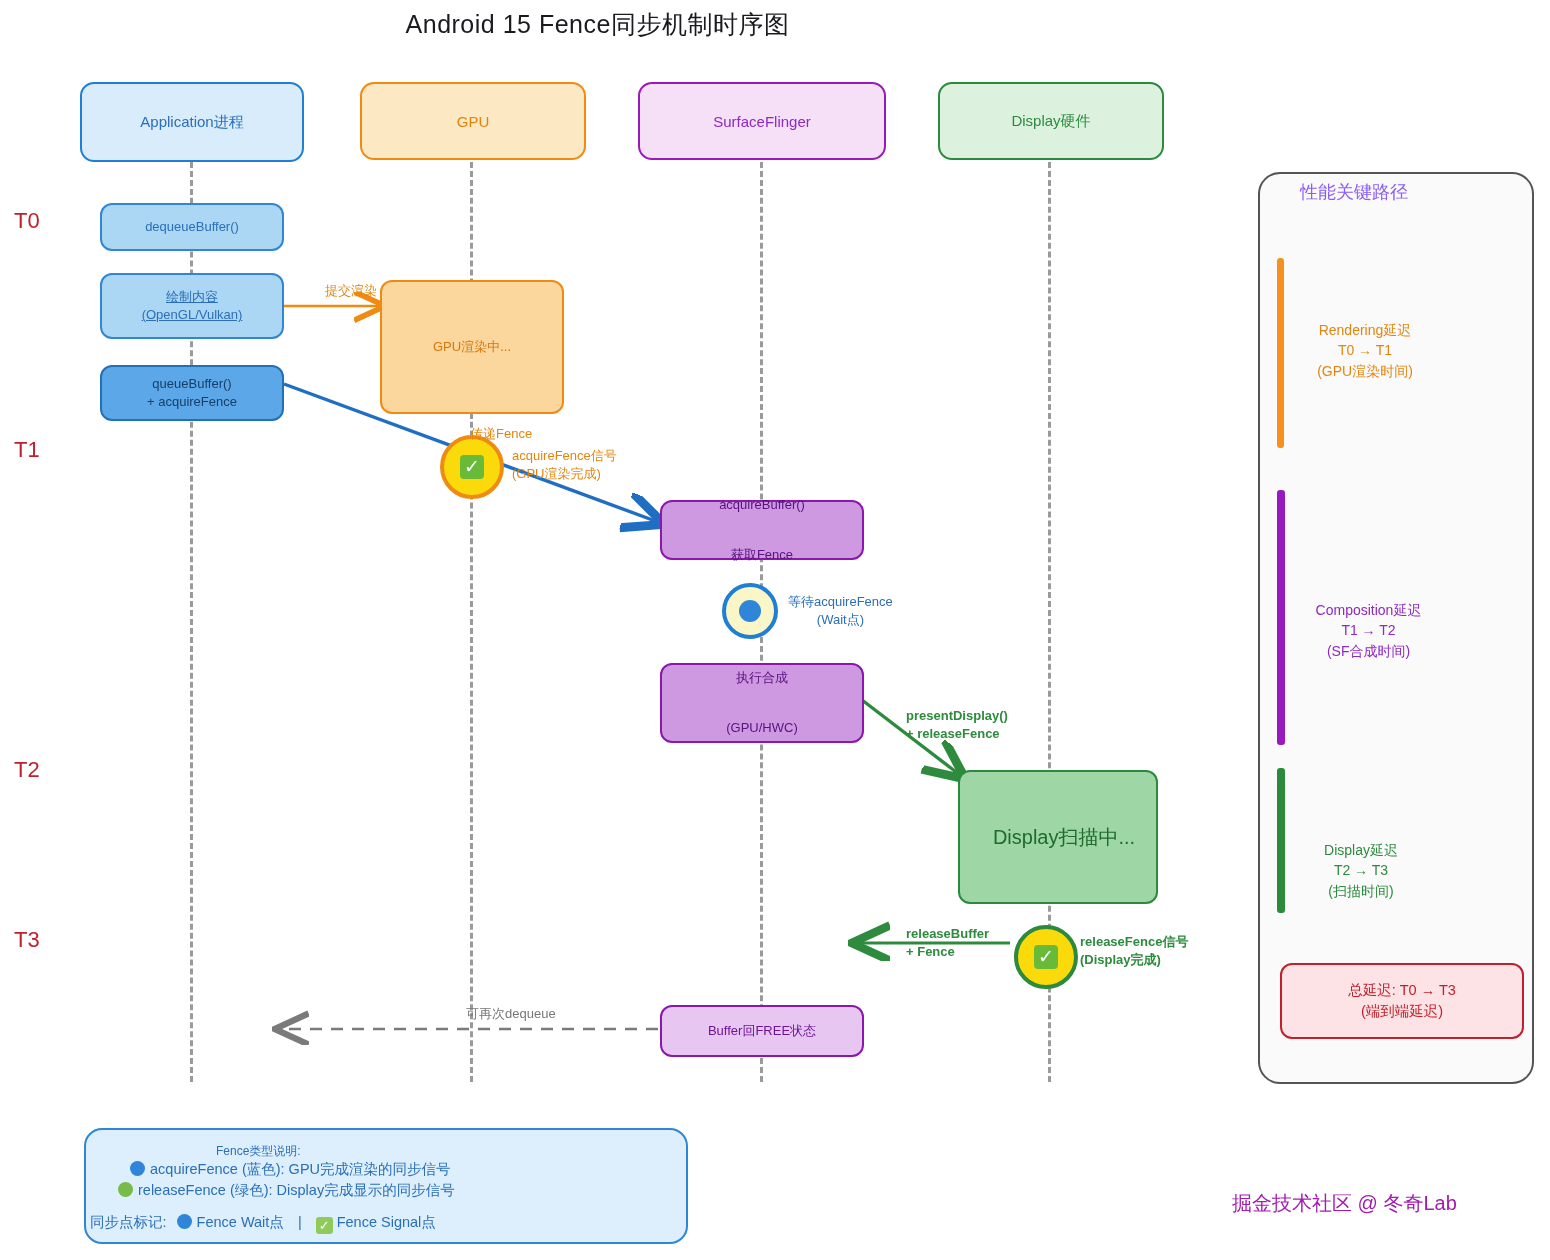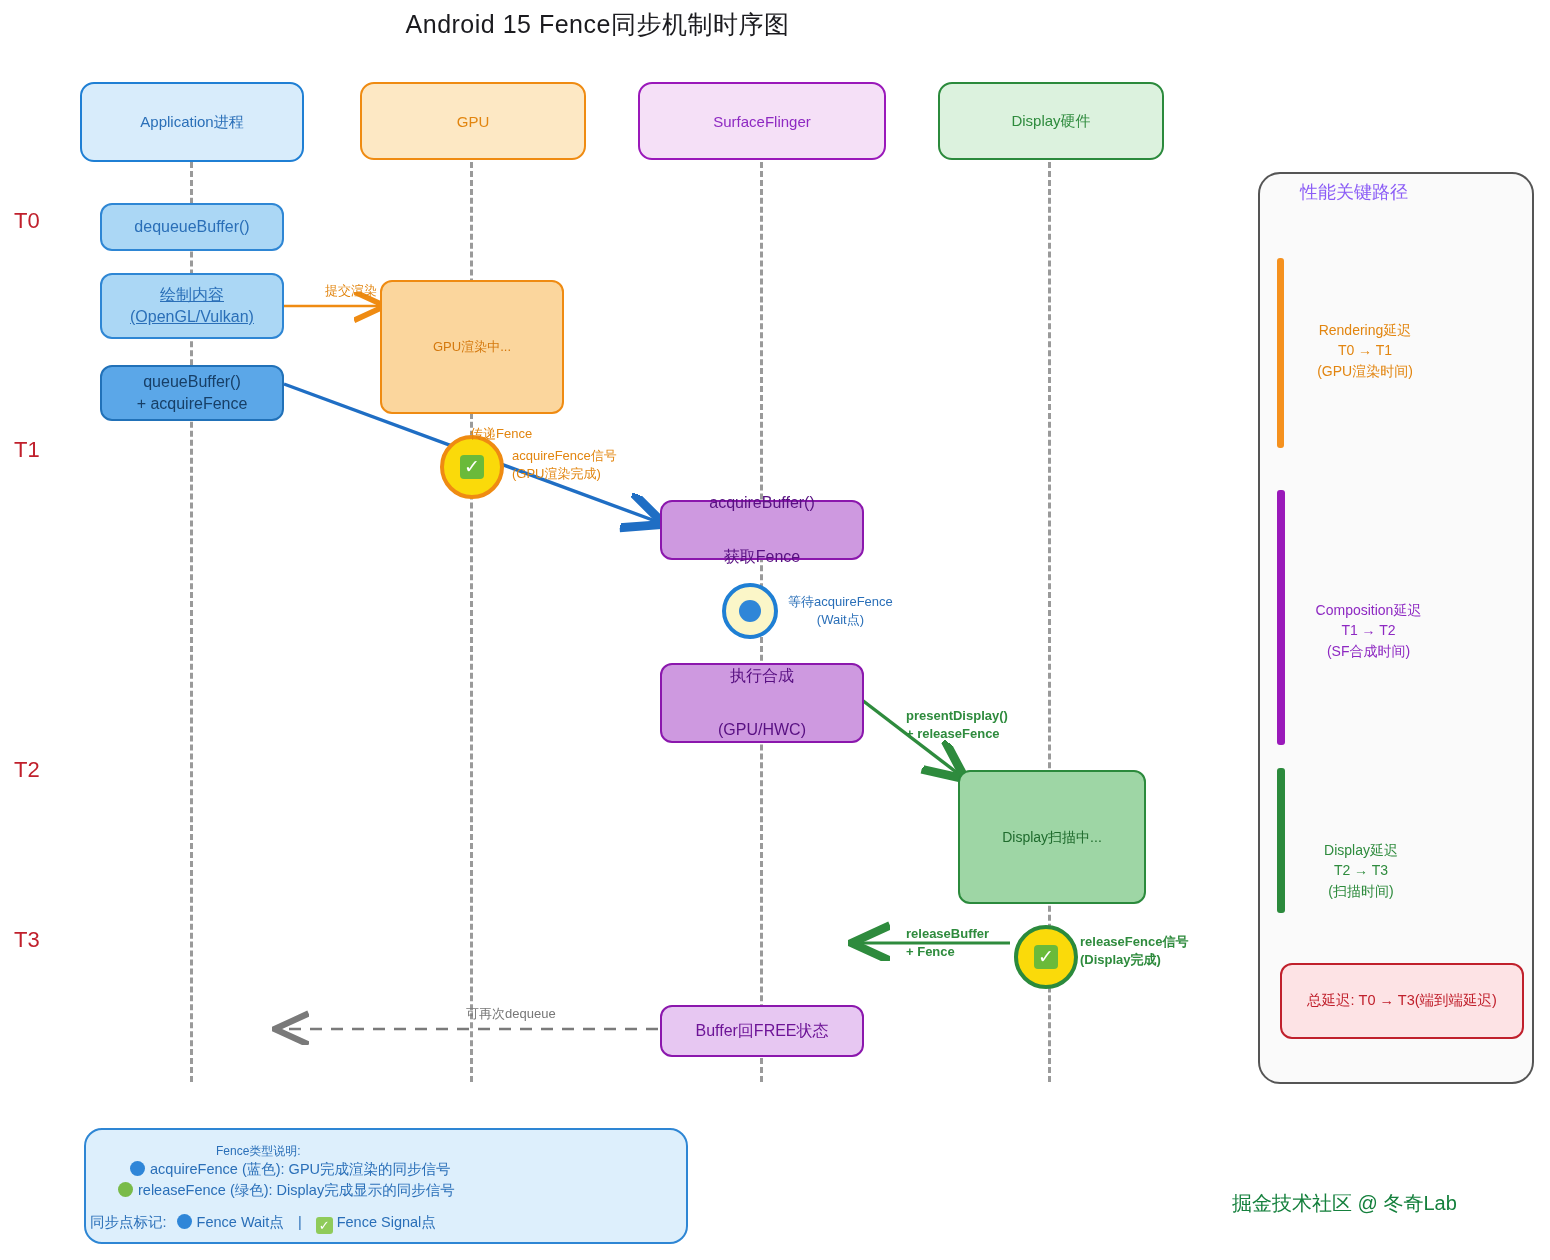--- a/index.html
+++ b/index.html
@@ -40,36 +40,36 @@
   .ll-sf{left:760px;}
   .ll-disp{left:1048px;}
 
   
   .tmark{font-size:22px;color:#c0202c;left:14px;}
 
   
   .act{
     border-radius:12px;border:2.5px solid #000;
     display:flex;flex-direction:column;align-items:center;justify-content:center;
-    text-align:center;font-size:16px;line-height:1.35;
+    text-align:center;font-size:13px;line-height:1.35;
   }
   .blue-l{background:#abd7f5;border-color:#2e86d4;color:#2a6fb8;}
   .blue-d{background:#5ba7e8;border-color:#2171b8;color:#173f67;}
   .orange{background:#fbd69d;border-color:#ef8b12;color:#d4780d;}
   .purple{background:#ce99e0;border-color:#8b17ad;color:#581082;gap:32px;}
   .purple-l{background:#e7c7f2;border-color:#8b17ad;color:#6d1497;}
   .green{background:#9ed6a5;border-color:#2b8a3c;color:#1f6b2d;}
 
   #b-dequeue{left:100px;top:203px;width:180px;height:44px;}
   #b-draw{left:100px;top:273px;width:180px;height:62px;text-decoration:underline;}
   #b-queue{left:100px;top:365px;width:180px;height:52px;}
   #b-gpu{left:380px;top:280px;width:180px;height:130px;font-size:13px;}
   #b-acq{left:660px;top:500px;width:200px;height:56px;}
   #b-comp{left:660px;top:663px;width:200px;height:76px;}
-  #b-scan{left:958px;top:770px;width:184px;height:130px;font-size:14px;}
+  #b-scan{left:958px;top:770px;width:184px;height:130px;font-size:20px;padding-left:12px;}
   #b-free{left:660px;top:1005px;width:200px;height:48px;}
 
   
   .signal{
     border-radius:50%;background:#fada0a;
     display:flex;align-items:center;justify-content:center;
   }
   .signal .tick{
     width:24px;height:24px;background:#6aba3a;border-radius:4px;
     color:#fff;font-size:19px;line-height:24px;text-align:center;
@@ -113,21 +113,21 @@
   #bar-r{left:1277px;top:258px;width:7px;height:190px;background:#f5911e;}
   #bar-c{left:1277px;top:490px;width:8px;height:255px;background:#9a19ba;}
   #bar-d{left:1277px;top:768px;width:8px;height:145px;background:#2b8a3c;}
   .panel-txt{font-size:14px;line-height:1.45;text-align:center;}
   #txt-r{left:1290px;top:320px;width:150px;color:#e2850f;}
   #txt-c{left:1286px;top:600px;width:165px;color:#8e29c2;}
   #txt-d{left:1286px;top:840px;width:150px;color:#2e8b3d;}
   #total{
     left:1280px;top:963px;width:240px;height:72px;
     background:#fde3e5;border:2.5px solid #c0202c;border-radius:12px;
-    display:flex;flex-direction:row;align-items:center;justify-content:center;
+    display:flex;flex-direction:column;align-items:center;justify-content:center;
     color:#c0202c;font-size:14.5px;line-height:1.45;text-align:center;
   }
 
   
   #legend{
     left:84px;top:1128px;width:600px;height:112px;
     background:#ddeffc;border:2px solid #2e86d4;border-radius:18px;
     color:#2a6fb8;font-size:14px;
   }
   #legend-title{left:216px;top:1143px;font-size:12px;color:#2a6fb8;}
@@ -138,21 +138,21 @@
   .swatch{display:inline-block;width:15px;height:15px;border-radius:50%;vertical-align:-2px;margin-right:5px;}
   .sw-blue{background:#2f86d8;}
   .sw-green{background:#79bb49;}
   .sw-tick{
     display:inline-block;width:17px;height:17px;border-radius:3px;background:#8fcb5a;
     color:#fff;font-size:13px;line-height:17px;text-align:center;vertical-align:-3px;margin-right:4px;
   }
 
   
   #watermark{
-    left:1232px;top:1190px;font-size:20px;color:#15803d;
+    left:1232px;top:1190px;font-size:20px;color:#a21caf;
   }
 </style>
 </head>
 <body>
 
 <svg id="canvas" viewBox="0 0 1550 1260">
   <defs>
     <marker id="ah-orange" markerWidth="13" markerHeight="13" refX="10" refY="5.5" orient="auto">
       <path d="M0,0 L12,5.5 L0,11" fill="none" stroke="#ef8b12" stroke-width="2.2"></path>
     </marker>

